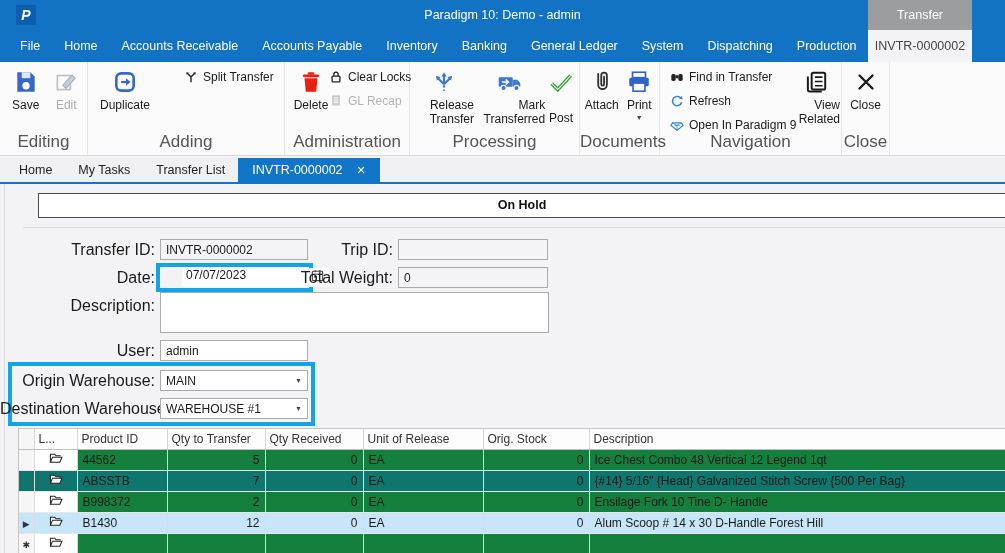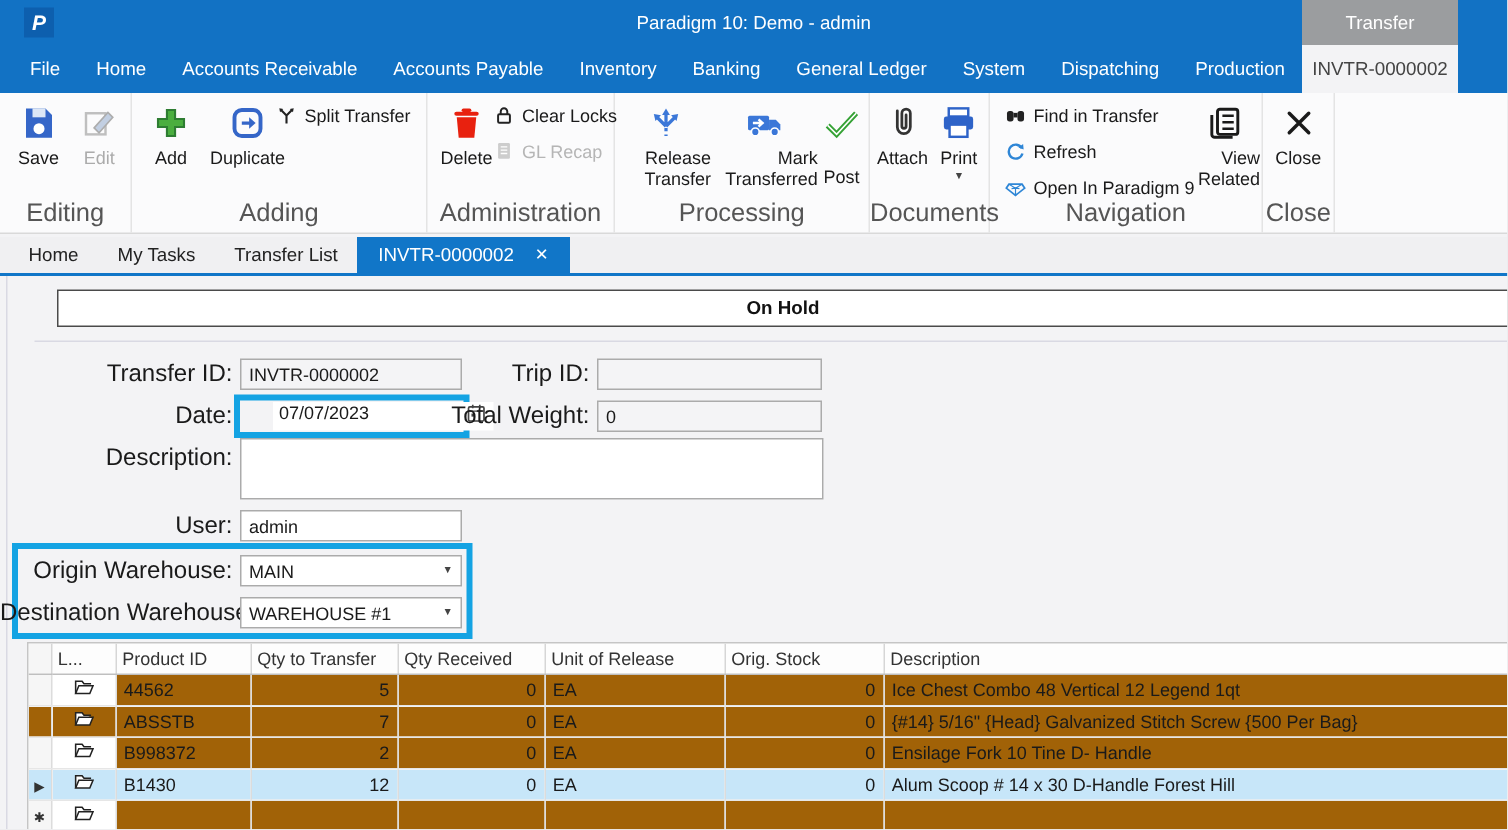--- a/index.html
+++ b/index.html
@@ -64,22 +64,22 @@
   .date-wrap { position:absolute; display:flex; align-items:flex-start; background:#fff; border:none; padding:0 4px;margin-left:21px; }
   .date-wrap .dval { flex:1 1 auto; font-size:12px; color:#1a1a1a; }
 
   
   .grid { position:absolute; left:18px; top:244px; width:987px; height:125px; overflow:hidden;
           border-top:1px solid #C5C5C5; border-left:1px solid #C5C5C5; background:#fff; }
   table { border-collapse:collapse; table-layout:fixed; width:987px; font-size:12px; color:#1a1a1a; }
   th { font-weight:normal; text-align:left; color:#333; background:#FDFDFD; height:20px; padding:0 4px;
        border-right:1px solid #D6D6D6; border-bottom:1px solid #BFBFBF; overflow:hidden; white-space:nowrap; }
   td { height:21px; padding:0 5px; border-right:1px solid #DCDCDC; border-bottom:1px solid #E6E6E6;
-       overflow:hidden; white-space:nowrap; background:#a16207; }
-  tr.alt td { background:#a16207; }
+       overflow:hidden; white-space:nowrap; background:#15803d; }
+  tr.alt td { background:#0f766e; }
   tr.selected td { background:#C7E6F9; }
   td.sel-col, th.sel-col { background:#F6F6F6; text-align:center; padding:0 1px; }
   td.icon-col { background:#fff; text-align:center; padding:0 2px; }
   td.num { text-align:right; }
   .marker { font-size:9px; color:#333; }
 
   .icon { display:inline-flex; }
 </style>
 </head>
 <body>
@@ -128,28 +128,20 @@
               </svg>
           </span>
           <span>Edit</span>
         </div>
       </div>
       <div class="rg-label">Editing</div>
     </div>
 
     <div class="rgroup" style="width:197px">
       <div class="rg-body" style="padding-left:6px">
-        <div class="bigbtn" style="width:40px">
-          <span class="bicon icon">
-            <svg width="26" height="26" viewBox="0 0 24 24">
-                <path d="M9.5 4h5v5.5H20v5h-5.5V20h-5v-5.5H4v-5h5.5z" fill="#4BAE3F" stroke="#2E7D32" stroke-width="1.3"></path>
-              </svg>
-          </span>
-          <span>Add</span>
-        </div>
         <div class="bigbtn" style="width:62px">
           <span class="bicon icon">
             <svg width="26" height="26" viewBox="0 0 24 24">
                 <rect x="4" y="4" width="16" height="16" rx="4.5" fill="none" stroke="#3566C8" stroke-width="2.4"></rect>
                 <path d="M8.5 12h6" stroke="#3566C8" stroke-width="2" fill="none"></path>
                 <path d="M13 8.5 L17 12 L13 15.5z" fill="#3566C8"></path>
               </svg>
           </span>
           <span>Duplicate</span>
         </div>

